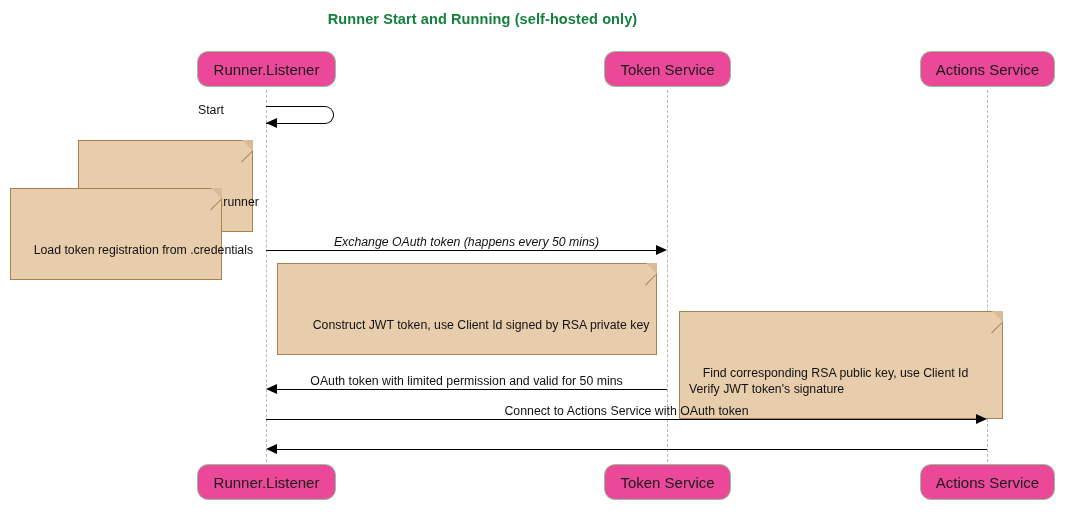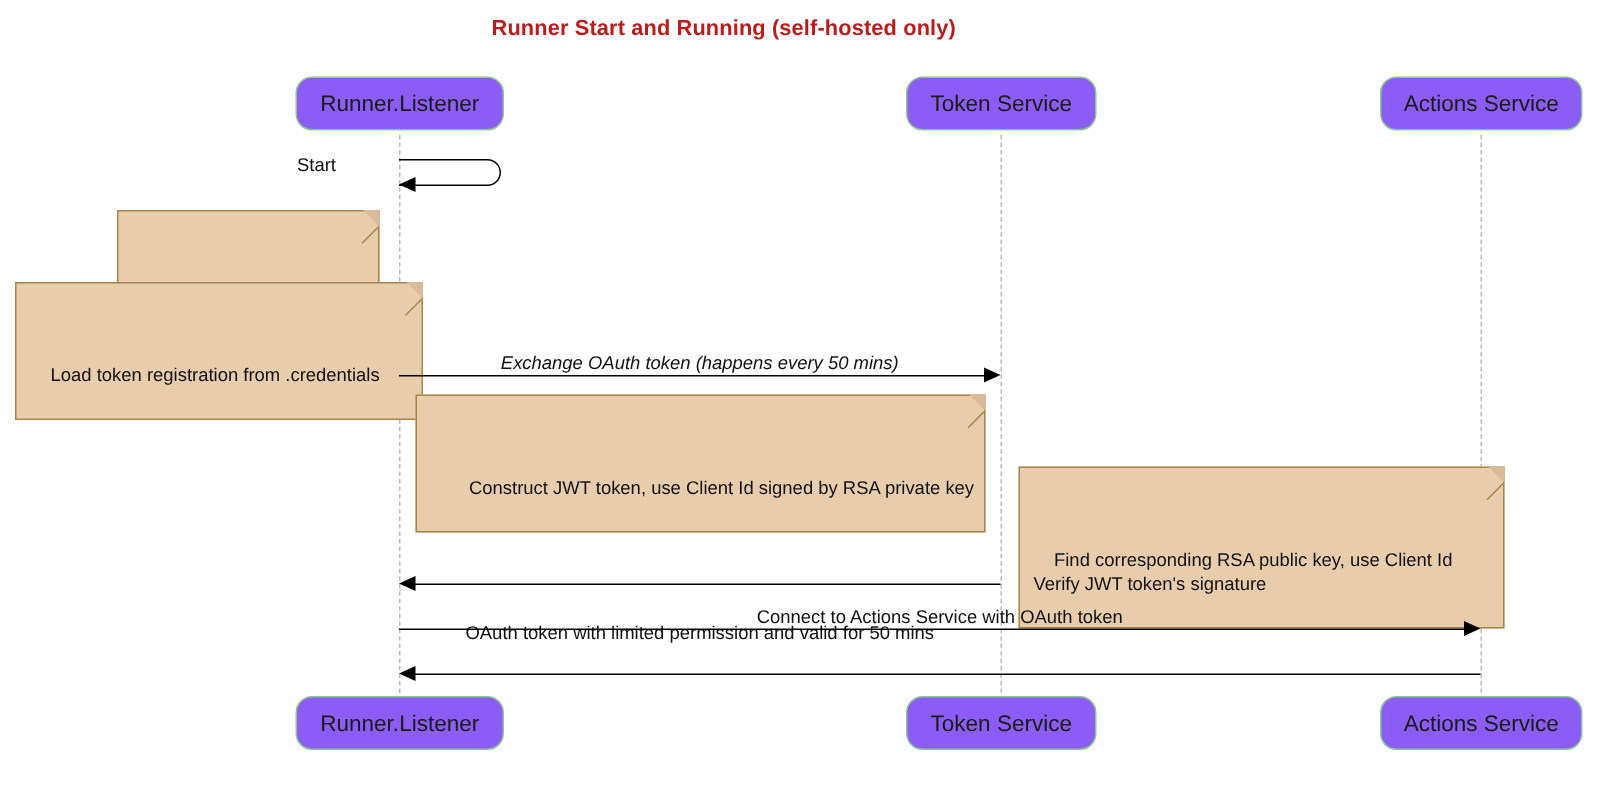--- a/index.html
+++ b/index.html
@@ -22,39 +22,39 @@
   
   .diagram-title {
     position: absolute;
     left: 0;
     top: 11px;
     width: 965px;
     text-align: center;
     font-size: 14.5px;
     font-weight: bold;
     letter-spacing: 0.1px;
-    color: #b91c1c;
+    color: #15803d;
     white-space: nowrap;
   }
 
   
   .lifeline {
     position: absolute;
     width: 0;
     border-left: 1.4px dashed #b9b9b9;
     top: 90px;
     height: 372px;
   }
 
   
   .participant {
     position: absolute;
     height: 36px;
     border-radius: 11px;
-    background: #8b5cf6;
+    background: #ec4899;
     border: 1.1px solid #8fc398;
     box-sizing: border-box;
     display: flex;
     align-items: center;
     justify-content: center;
     font-size: 15px;
     color: #1a1a1a;
     white-space: nowrap;
   }
 
@@ -162,21 +162,21 @@
   <div class="msg-label" style="left:198px; top:103px; width:60px; text-align:left;">Start</div>
   <div class="self-loop" style="left:266px; top:106px; width:68px; height:18px;"></div>
   <div class="arrow-head left" style="left:266px; top:118px;"></div>
 
   <div class="note" style="left:78px; top:140px; width:175px;">
     <span class="fold"></span>
     <span class="note-fold-line"></span>
     <span>Load config info from .runner</span>
   </div>
 
-  <div class="note" style="left:10px; top:188px; width:272px;">
+  <div class="note" style="left:10px; top:188px; width:212px;">
     <span class="fold"></span>
     <span class="note-fold-line"></span>
     <span>Load token registration from .credentials</span>
   </div>
 
   <div class="msg-label" style="left:266px; top:235px; width:401px;font-style:italic;">Exchange OAuth token (happens every 50 mins)</div>
   <div class="msg-line" style="left:266px; top:250px; width:392px;"></div>
   <div class="arrow-head right" style="left:656px; top:244.5px;"></div>
 
   <div class="note" style="left:277px; top:263px; width:380px;padding-left:21px;">
@@ -185,21 +185,21 @@
     <span>Construct JWT token, use Client Id signed by RSA private key</span>
   </div>
 
   <div class="note" style="left:679px; top:311px; width:324px;">
     <span class="fold"></span>
     <span class="note-fold-line"></span>
     <span>Find corresponding RSA public key, use Client Id
 Verify JWT token's signature</span>
   </div>
 
-  <div class="msg-label" style="left:266px; top:374px; width:401px;margin-top:41px;">OAuth token with limited permission and valid for 50 mins</div>
+  <div class="msg-label" style="left:266px; top:374px; width:401px;">OAuth token with limited permission and valid for 50 mins</div>
   <div class="msg-line" style="left:275px; top:389px; width:392px;"></div>
   <div class="arrow-head left" style="left:266px; top:383.5px;"></div>
 
   <div class="msg-label" style="left:266px; top:404px; width:721px;">Connect to Actions Service with OAuth token</div>
   <div class="msg-line" style="left:266px; top:419px; width:712px;"></div>
   <div class="arrow-head right" style="left:976px; top:413.5px;"></div>
 
   <div class="msg-line" style="left:275px; top:449px; width:712px;"></div>
   <div class="arrow-head left" style="left:266px; top:443.5px;"></div>
 

